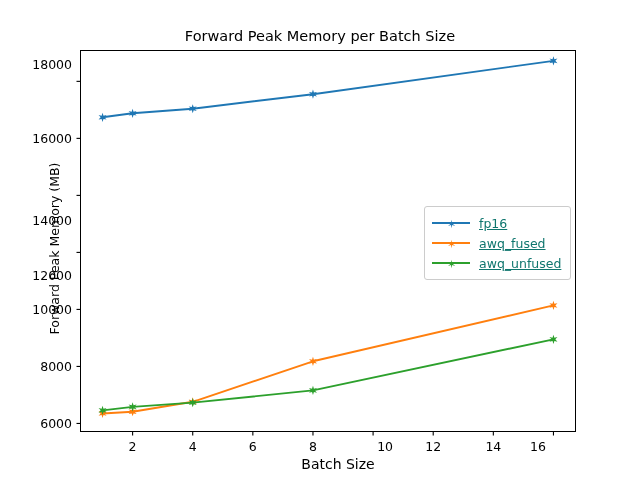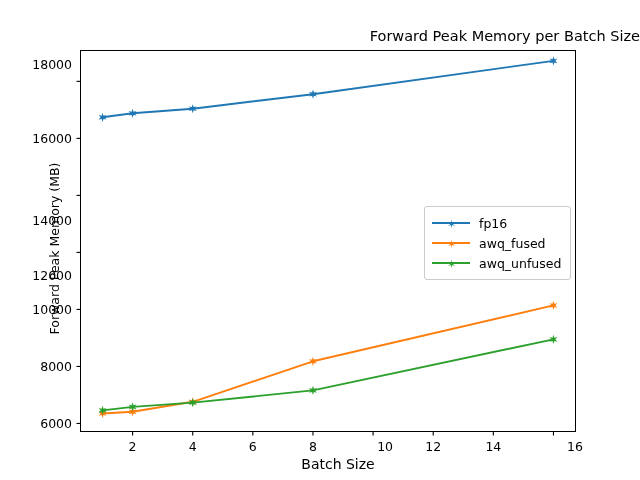--- a/index.html
+++ b/index.html
@@ -6,21 +6,21 @@
   #fig{
     position:relative;
     width:640px;height:480px;
     background:#ffffff;
     font-family:"DejaVu Sans", sans-serif;
     overflow:hidden;
   }
   #title{
     position:absolute;
     left:0;right:0;top:28px;
-    text-align:right;
+    text-align:center;
     font-size:14.5px;
     color:#000000;
   }
   #plot-area{
     position:absolute;
     left:80px;top:50px;
     width:496px;height:382px;
     border:1.1px solid #000000;
     box-sizing:border-box;
     background:#ffffff;
@@ -88,22 +88,23 @@
   .legend-marker{
     position:absolute;
     left:15px;top:3.5px;
     width:9px;height:9px;
     font-size:11px;
     line-height:9px;
     text-align:center;
   }
   .legend-label{
     font-size:12.5px;
-    color:#000000;
+    color:#0f766e;
     white-space:nowrap;
+    text-decoration:underline;
   }
 </style>
 </head>
 <body>
 
 <div id="fig">
 
   <div id="title">Forward Peak Memory per Batch Size</div>
 
   <div id="plot-area"></div>
@@ -158,21 +159,21 @@
       <div class="ytick-label" style="left: 2px; top: 64px;">18000</div>
     </div>
   <div id="xtick-labels">
       <div class="xtick-label" style="left: 132.606px; top: 439px;">2</div>
       <div class="xtick-label" style="left: 192.727px; top: 439px;">4</div>
       <div class="xtick-label" style="left: 252.848px; top: 439px;">6</div>
       <div class="xtick-label" style="left: 312.97px; top: 439px;">8</div>
       <div class="xtick-label" style="left: 373.091px; top: 439px; text-align: right;">10</div>
       <div class="xtick-label" style="left: 433.212px; top: 439px;">12</div>
       <div class="xtick-label" style="left: 493.333px; top: 439px;">14</div>
-      <div class="xtick-label" style="left: 575px; top: 439px;">16</div>
+      <div class="xtick-label" style="left: 538px; top: 439px;">16</div>
     </div>
 
   <div id="ylabel">Forward Peak Memory (MB)</div>
   <div id="xlabel">Batch Size</div>
 
   <div id="legend">
       <div class="legend-row">
         <span class="legend-sample">
           <span class="legend-line" style="background: rgb(31, 119, 180);"></span>
           <span class="legend-marker" style="color: rgb(31, 119, 180);">✶</span>

